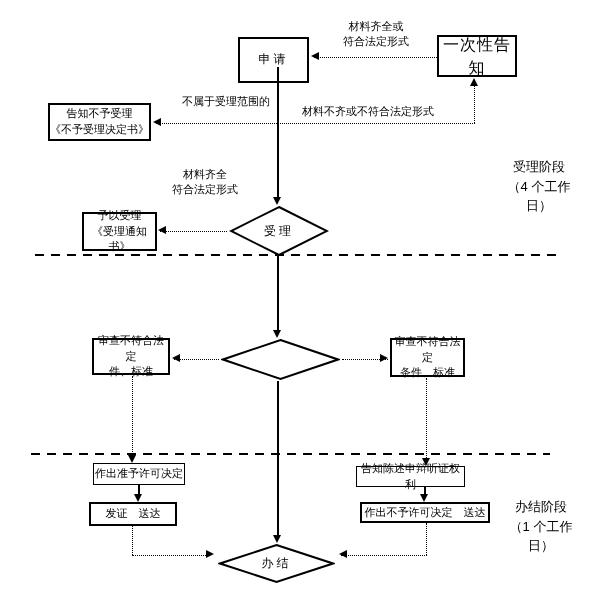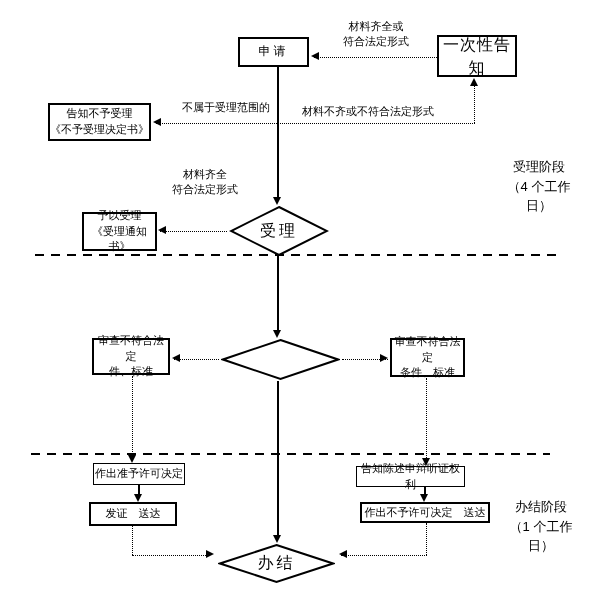--- a/index.html
+++ b/index.html
@@ -11,41 +11,41 @@
   .box{
     position:absolute;border:2px solid #000;background:#fff;
     display:flex;align-items:center;justify-content:center;
     text-align:center;font-size:11px;line-height:1.45;white-space:pre-line;
     box-sizing:border-box;
   }
   .box.thin{border-width:1px;}
   .big{font-size:12px;letter-spacing:3px;}
   .dtext{
     position:absolute;display:flex;align-items:center;justify-content:center;
-    font-size:16px;letter-spacing:3px;text-align:right;
+    font-size:12px;letter-spacing:3px;text-align:right;
   }
   .lbl{position:absolute;font-size:11px;line-height:1.35;text-align:center;white-space:pre-line;}
   .stage{position:absolute;font-size:13px;line-height:1.5;text-align:center;white-space:pre-line;}
   .vline{position:absolute;width:1.5px;background:#000;}
   .dot-v{position:absolute;width:0;border-left:1.5px dotted #000;}
   .dot-h{position:absolute;height:0;border-top:1.5px dotted #000;}
   .dash{position:absolute;height:2px;background:repeating-linear-gradient(90deg,#000 0 9px,transparent 9px 16px);}
   .arr{position:absolute;width:0;height:0;border:solid transparent;}
   .arr-down{border-width:8px 4.5px 0 4.5px;border-top-color:#000;}
   .arr-up{border-width:0 4.5px 8px 4.5px;border-bottom-color:#000;}
   .arr-left{border-width:4.5px 8px 4.5px 0;border-right-color:#000;}
   .arr-right{border-width:4.5px 0 4.5px 8px;border-left-color:#000;}
   .diamond{position:absolute;}
 </style>
 </head>
 <body>
 
 <div id="canvas">
 
-  <div class="box big" style="left:238px;top:37px;width:71px;height:30px;">申请</div>
+  <div class="box big" style="left:238px;top:37px;width:71px;height:46px;">申请</div>
   <div class="box" style="left:437px;top:35px;width:80px;height:42px;font-size:16px;letter-spacing:1px;">一次性告知</div>
   <div class="box" style="left:48px;top:103px;width:103px;height:38px;">告知不予受理
 《不予受理决定书》</div>
   <div class="box" style="left:82px;top:212px;width:75px;height:39px;">予以受理
 《受理通知书》</div>
   <div class="box" style="left:92px;top:338px;width:78px;height:37px;">审查不符合法定
 件、标准</div>
   <div class="box" style="left:390px;top:338px;width:75px;height:39px;">审查不符合法定
 条件、标准</div>
   <div class="box thin" style="left:93px;top:463px;width:92px;height:22px;">作出准予许可决定</div>
@@ -110,21 +110,21 @@
 
   <div class="dot-v" style="left:426px;top:523px;height:32px;"></div>
   <div class="dot-h" style="left:341px;top:555px;width:86px;"></div>
   <div class="arr arr-left" style="left:339px;top:550px;"></div>
 
   <div class="dash" style="left:35px;top:254px;width:523px;"></div>
   <div class="dash" style="left:31px;top:453px;width:519px;"></div>
 
   <div class="lbl" style="left:328px;top:19px;width:96px;">材料齐全或
 符合法定形式</div>
-  <div class="lbl" style="left:170px;top:100px;width:112px;">不属于受理范围的</div>
+  <div class="lbl" style="left:170px;top:94px;width:112px;">不属于受理范围的</div>
   <div class="lbl" style="left:298px;top:104px;width:140px;">材料不齐或不符合法定形式</div>
   <div class="lbl" style="left:160px;top:167px;width:90px;">材料齐全
 符合法定形式</div>
 
   <div class="stage" style="left:500px;top:157px;width:78px;">受理阶段
 （4 个工作
 日）</div>
   <div class="stage" style="left:502px;top:497px;width:78px;">办结阶段
 （1 个工作
 日）</div>

